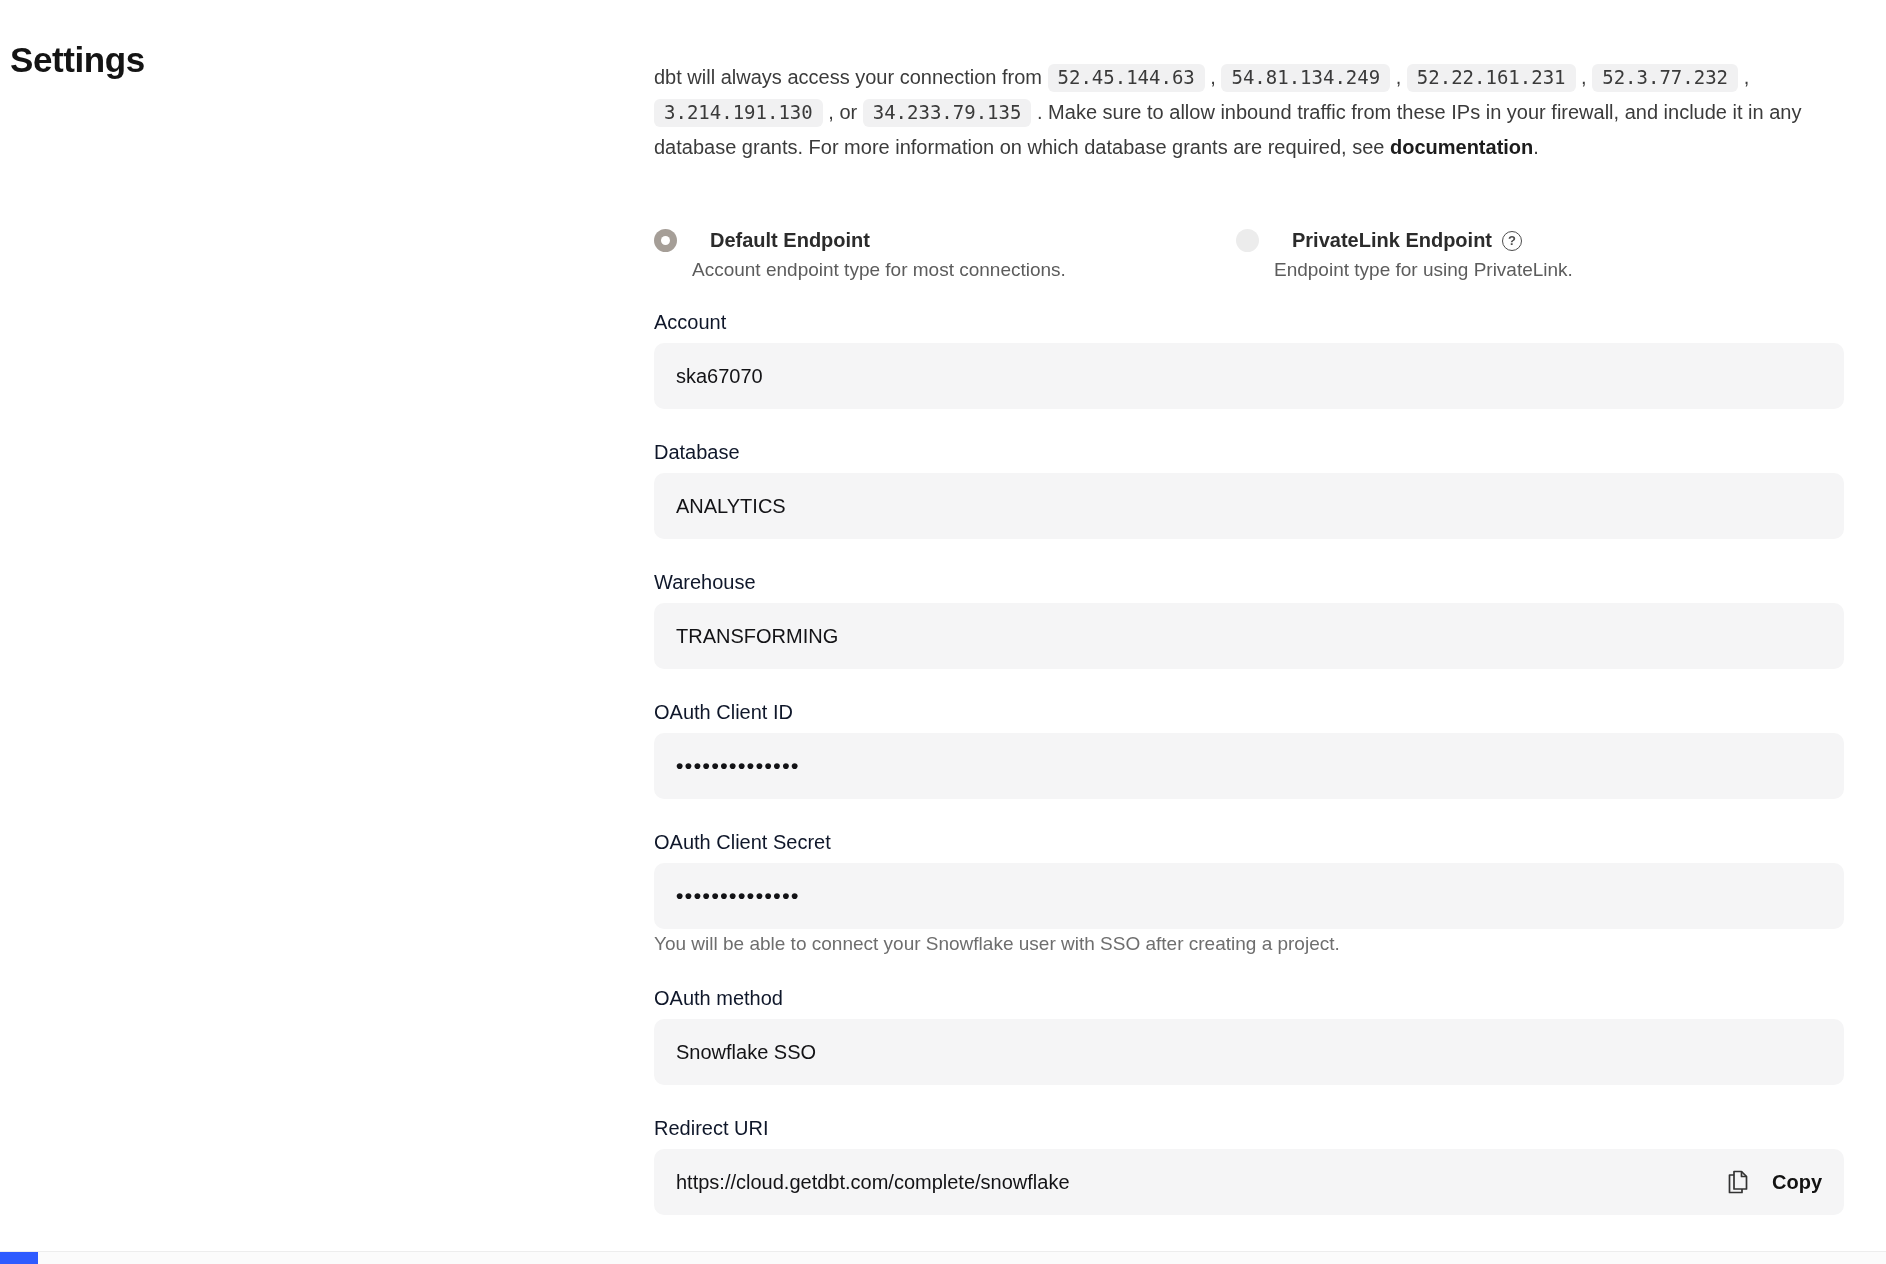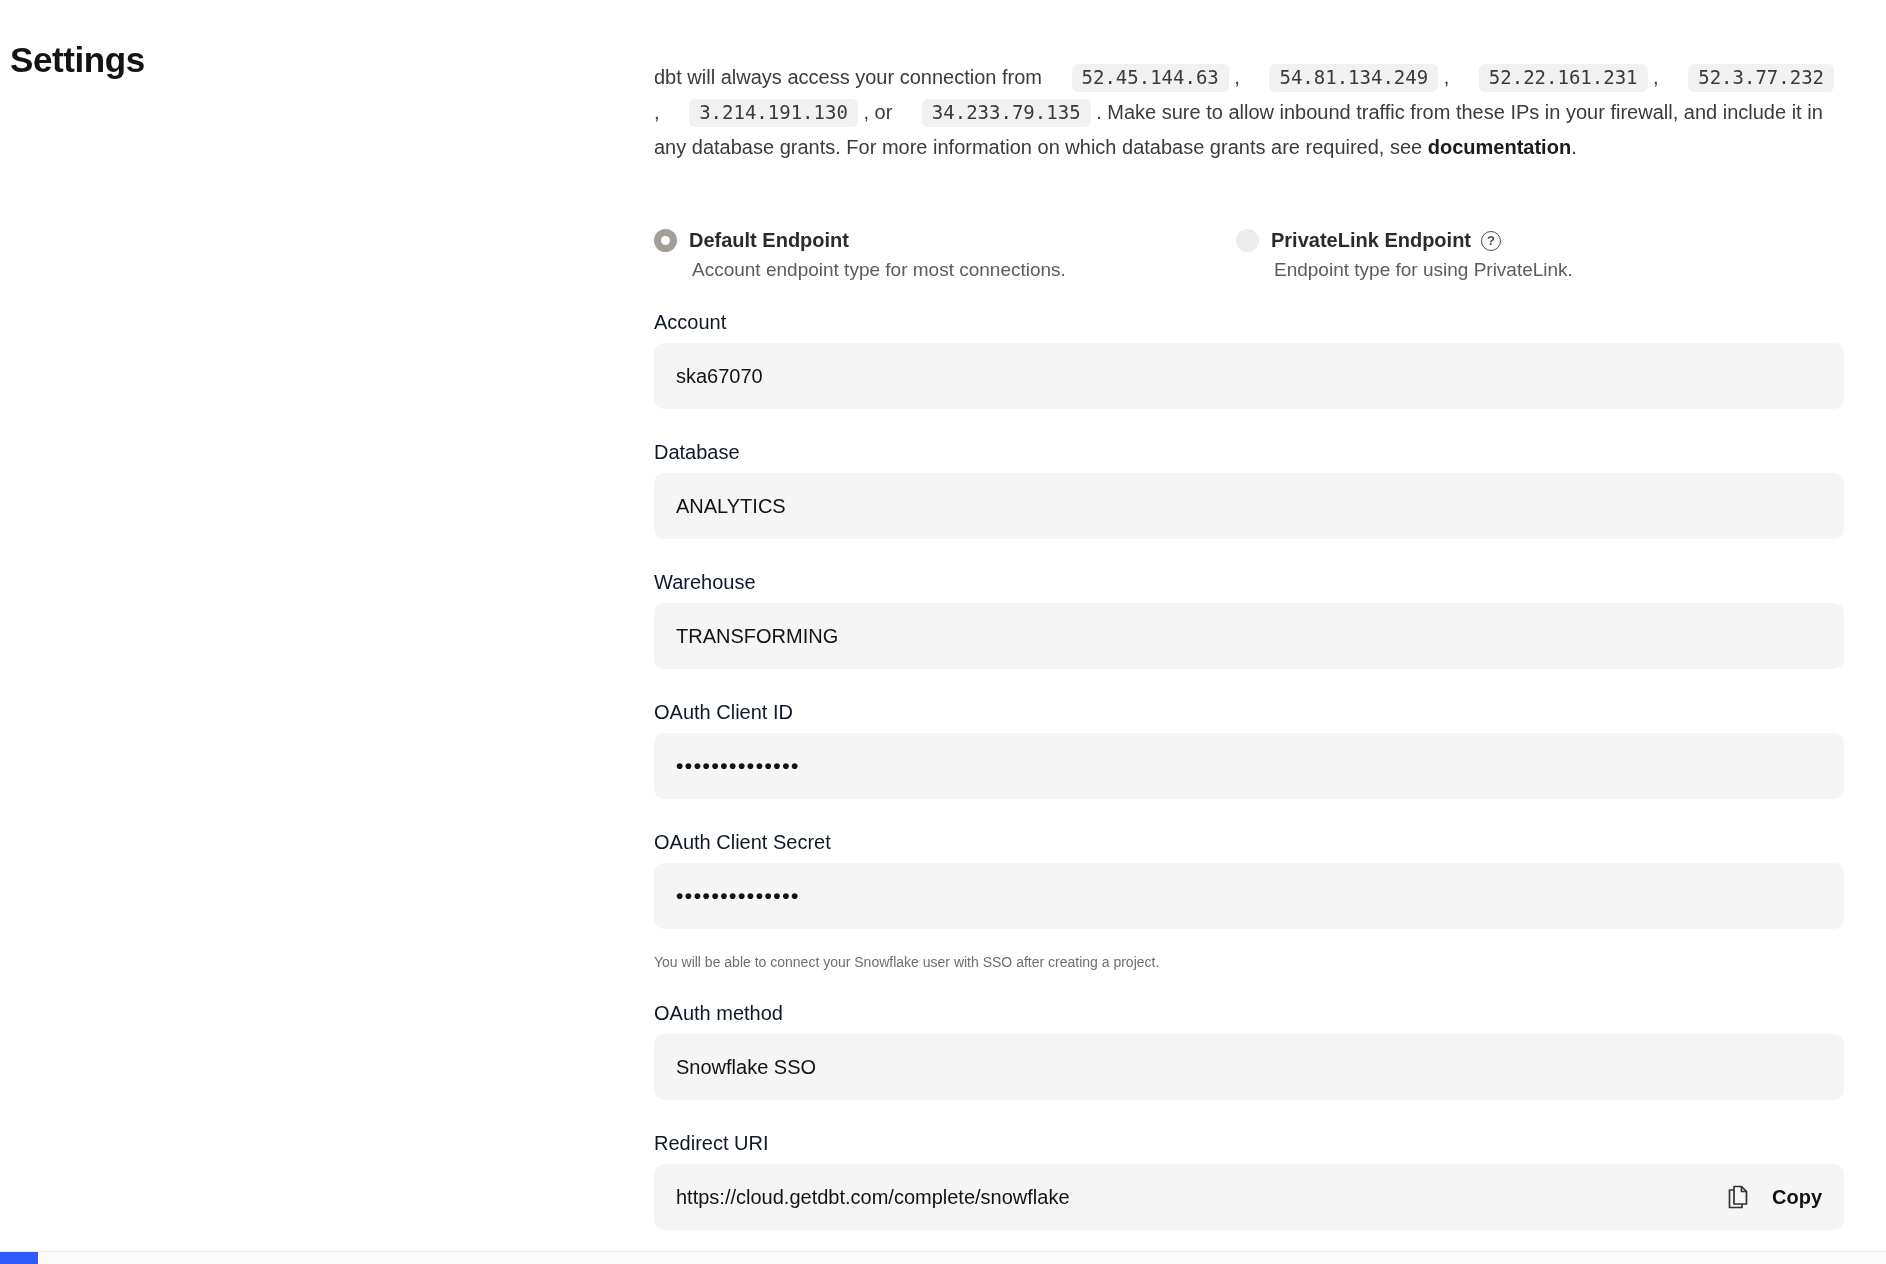--- a/index.html
+++ b/index.html
@@ -20,58 +20,58 @@
 
   
   .intro {
     font-size:20px; line-height:35px; color:#3b3b3b;
   }
   .ip-chip {
     display:inline-block;
     font-family:"DejaVu Sans Mono", monospace;
     font-size:19px; line-height:25px;
     background:#f1f1f2; color:#3a3a3a;
-    border-radius:6px; padding:1px 10px 2px;margin-left:24px;
+    border-radius:6px; padding:1px 10px 2px;
   }
   .doc-link {
     color:#1c1c1c; font-weight:700; text-underline-offset:3px; cursor:pointer;
   }
 
   
   .endpoint-row { display:flex; margin-top:64px; }
   .endpoint-option { width:582px; flex:0 0 582px; }
   .option-head { display:flex; align-items:center; }
   .radio {
     width:23px; height:23px; border-radius:50%; flex:0 0 23px;
     background:#ececec; position:relative; cursor:pointer;
   }
   .radio.selected { background:#a59e97; }
   .radio.selected::after {
     content:""; position:absolute; left:50%; top:50%; width:9px; height:9px;
     margin:-4.5px 0 0 -4.5px; border-radius:50%; background:#ffffff;
   }
-  .option-label { margin-left:12px; font-size:20px; font-weight:700; color:#2b2b2b; }
+  .option-label { margin-left:33px; font-size:20px; font-weight:700; color:#2b2b2b; }
   .help-icon {
     display:inline-flex; align-items:center; justify-content:center;
     width:20px; height:20px; border:1.6px solid #4d4d4d; border-radius:50%;
     font-size:13px; font-weight:700; color:#4d4d4d; margin-left:10px; cursor:pointer;
   }
   .option-desc { margin-left:38px; margin-top:7px; font-size:19px; color:#5c5c5c; }
 
   
   .field-group { margin-top:32px; }
   .field-group.first { margin-top:30px; }
   .field-label { font-size:20px; font-weight:400; color:#0f172a; margin-bottom:9px; }
   .field-input {
     height:66px; width:100%; background:#f5f5f6; border-radius:10px;
     display:flex; align-items:center; padding:0 22px;
     font-size:20px; color:#131316; cursor:text;
   }
   .masked { letter-spacing:1.5px; font-size:21px; font-weight:700; }
-  .helper-text { margin-top:25px; font-size:14px; color:#6e6e6e; }
+  .helper-text { margin-top:4px; font-size:19px; color:#6e6e6e; }
 
   .uri-input { justify-content:space-between; }
   .copy-button {
     display:flex; align-items:center; gap:24px; cursor:pointer;
     font-size:20px; font-weight:700; color:#121212; flex:0 0 auto;
   }
   .copy-button svg { display:block; }
 
   
   .bottom-band {

